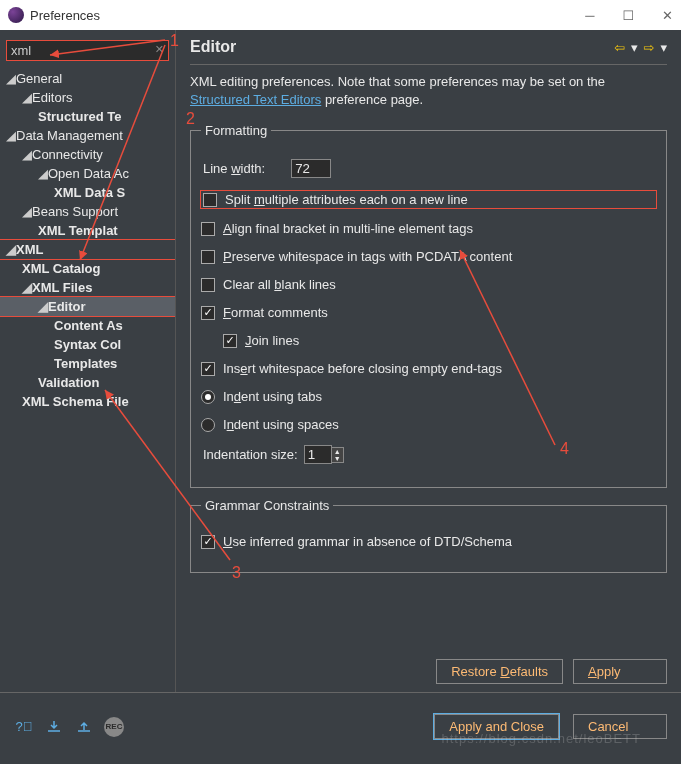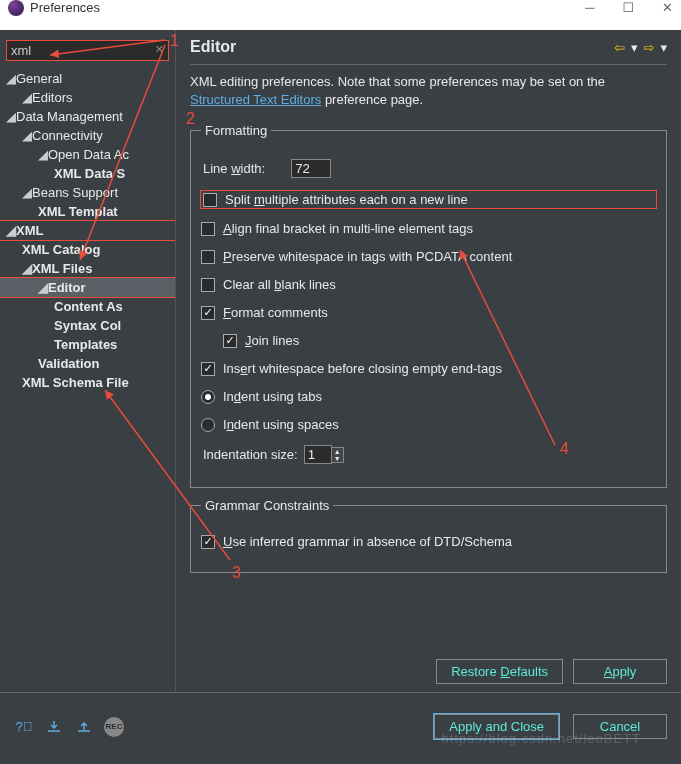--- a/index.html
+++ b/index.html
@@ -1,17 +1,17 @@
 <!DOCTYPE html>
 <html><head>
 <meta charset="utf-8">
 <style>
 * { box-sizing: border-box; margin: 0; padding: 0; font-family: "Segoe UI", Tahoma, sans-serif; }
 body { width: 681px; height: 764px; background: #3a3f44; color: #e8e8e8; font-size: 13px; overflow: hidden; position: relative; }
-.titlebar { height: 30px; background: #fff; display: flex; align-items: flex-start; padding: 0 8px; color: #333; }
+.titlebar { height: 30px; background: #fff; display: flex; align-items: center; padding: 0 8px; color: #333; }
 .eclipse-icon { width: 16px; height: 16px; border-radius: 50%; background: radial-gradient(circle at 30% 30%, #7b4397, #2c1845); margin-right: 6px; }
 .titlebar-buttons { margin-left: auto; display: flex; gap: 28px; color: #666; }
 .titlebar-buttons span { cursor: default; }
 .content { display: flex; height: 662px; }
 .sidebar { width: 176px; background: #3a3f44; border-right: 1px solid #555; padding-top: 10px; overflow: hidden; }
 .search-box { margin: 0 6px 6px 6px; border: 1px solid #e74c3c; position: relative; }
 .search-input { width: 100%; background: #2b2b2b; border: none; color: #ccc; padding: 2px 20px 2px 4px; font-size: 13px; outline: none; }
 .clear-icon { position: absolute; right: 4px; top: 2px; color: #888; font-size: 11px; }
 .tree { padding: 2px 0; }
 .tree-item { padding: 2px 4px 2px 0; white-space: nowrap; overflow: hidden; cursor: default; }
@@ -40,21 +40,21 @@
 .checkbox, .radio { width: 14px; height: 14px; border: 1px solid #aaa; margin-right: 6px; display: inline-flex; align-items: center; justify-content: center; background: #2b2b2b; flex-shrink: 0; }
 .radio { border-radius: 50%; }
 .checkbox.checked::after { content: "✓"; color: #fff; font-size: 11px; line-height: 1; }
 .radio.checked::after { content: ""; width: 6px; height: 6px; background: #fff; border-radius: 50%; }
 .spinner { display: inline-flex; align-items: center; }
 .spinner input { width: 28px; background: #2b2b2b; border: 1px solid #888; color: #e8e8e8; padding: 1px 3px; }
 .spinner-btns { display: flex; flex-direction: column; border: 1px solid #888; border-left: none; }
 .spinner-btns span { font-size: 7px; line-height: 7px; padding: 0 2px; background: #444; }
 .flex-spacer { flex: 1; }
 .local-buttons { display: flex; justify-content: flex-end; gap: 10px; margin-top: auto; padding-top: 10px; }
-.btn { background: #3a3f44; border: 1px solid #888; color: #5eead4; padding: 4px 14px; min-width: 94px; text-align: center; cursor: pointer; font-size: 13px; }
+.btn { background: #3a3f44; border: 1px solid #888; color: #fdba74; padding: 4px 14px; min-width: 94px; text-align: left; cursor: pointer; font-size: 13px; }
 .footer { height: 68px; border-top: 1px solid #666; display: flex; align-items: center; padding: 0 14px; }
 .footer-icons { display: flex; gap: 10px; align-items: center; }
 .footer-icon { width: 20px; height: 20px; display: flex; align-items: center; justify-content: center; color: #5dade2; }
 .rec-icon { background: #888; color: #2b2b2b; border-radius: 50%; font-size: 8px; font-weight: 700; }
 .footer-buttons { margin-left: auto; display: flex; gap: 14px; border-radius: 11px; }
 .btn.primary { outline: 1px solid #5dade2; }
 .annot { position: absolute; color: #e74c3c; font-size: 16px; font-weight: 400; pointer-events: none; z-index: 100; }
 .red-arrow { position: absolute; z-index: 99; pointer-events: none; }
 .watermark { position: absolute; bottom: 18px; right: 40px; color: rgba(200,200,200,0.25); font-size: 13px; letter-spacing: 1px; }
 .split-row { outline: 1px solid #e74c3c; padding: 1px 2px; }
@@ -75,20 +75,21 @@
 <div class="content">
 
   <div class="sidebar">
     <div class="search-box">
       <input class="search-input" value="xml" style="">
       <span class="clear-icon">✕</span>
     </div>
     <div class="tree">
       <div class="tree-item l0"><span class="arrow">◢</span><span>General</span></div>
       <div class="tree-item l1"><span class="arrow">◢</span><span>Editors</span></div>
+      <div class="tree-item l2 bold"><span>Structured Te</span></div>
       <div class="tree-item l0"><span class="arrow">◢</span><span>Data Management</span></div>
       <div class="tree-item l1"><span class="arrow">◢</span><span>Connectivity</span></div>
       <div class="tree-item l2"><span class="arrow">◢</span><span>Open Data Ac</span></div>
       <div class="tree-item l3 bold"><span>XML Data S</span></div>
       <div class="tree-item l1"><span class="arrow">◢</span><span>Beans Support</span></div>
       <div class="tree-item l2 bold"><span>XML Templat</span></div>
       <div class="tree-item l0 bold red-box"><span class="arrow">◢</span><span>XML</span></div>
       <div class="tree-item l1 bold"><span>XML Catalog</span></div>
       <div class="tree-item l1 bold"><span class="arrow">◢</span><span>XML Files</span></div>
       <div class="tree-item l2 bold selected red-box"><span class="arrow">◢</span><span>Editor</span></div>

